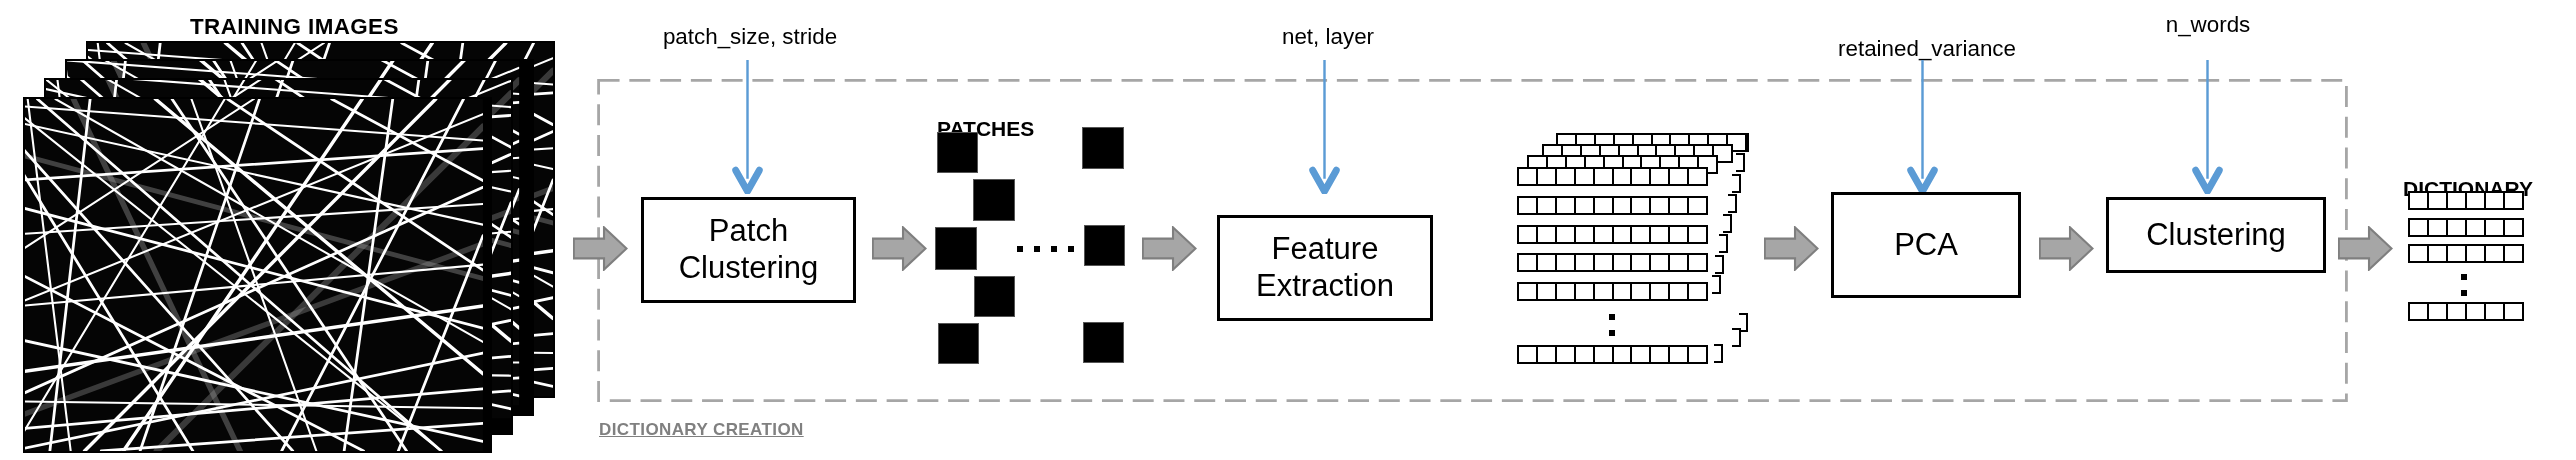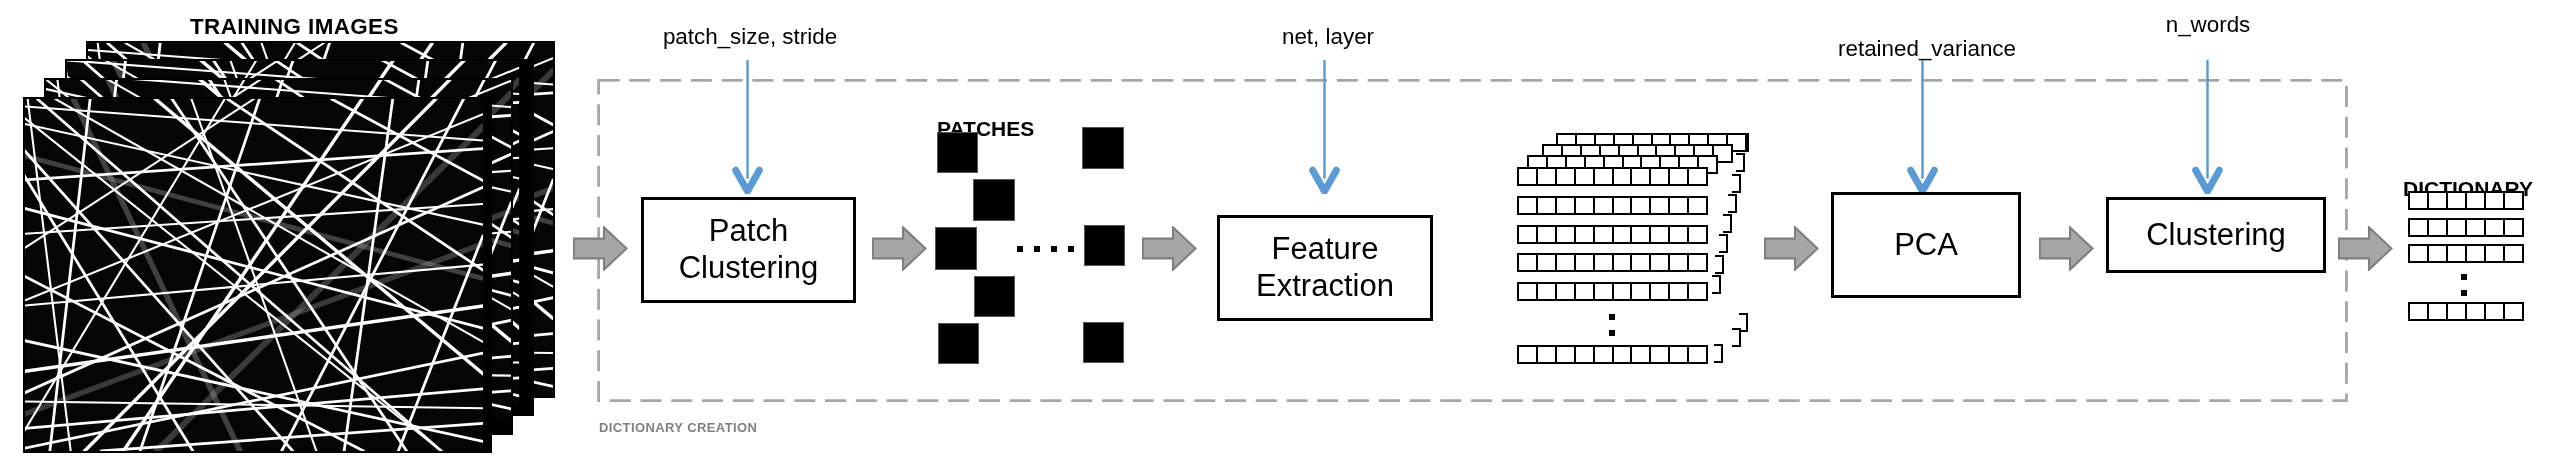--- a/index.html
+++ b/index.html
@@ -11,21 +11,21 @@
     --region-label:#808080;
   }
   html,body{margin:0;padding:0;background:#ffffff;}
   #canvas{
     position:relative;width:2576px;height:461px;overflow:hidden;
     font-family:"Liberation Sans", sans-serif;color:#000;background:#fff;
   }
   .abs{position:absolute;}
   .section-title{font-weight:bold;font-size:22.4px;letter-spacing:0.4px;white-space:nowrap;}
   .small-title{font-weight:bold;font-size:21px;white-space:nowrap;margin-top:24px;}
-  .region-label{font-weight:bold;font-size:13px;color:var(--region-label);letter-spacing:0.4px;white-space:nowrap;}
+  .region-label{font-weight:bold;font-size:17px;color:var(--region-label);letter-spacing:0.4px;white-space:nowrap;text-decoration:underline;}
   .param-label{font-size:22.4px;white-space:nowrap;transform:translateX(-50%);margin-left:6px;}
   .stage-box{
     border:3.5px solid var(--box-border);background:#fff;
     display:flex;align-items:center;justify-content:center;text-align:center;
     font-size:31px;line-height:1.18;white-space:pre-line;box-sizing:border-box;
   }
   .train-img{border:2.1px solid #000;background:#000;box-sizing:border-box;}
   .train-img svg{display:block;width:100%;height:100%;}
   .patch{border:0.7px solid #555;background:#000;box-sizing:border-box;}
   .patch svg{display:block;width:100%;height:100%;}

